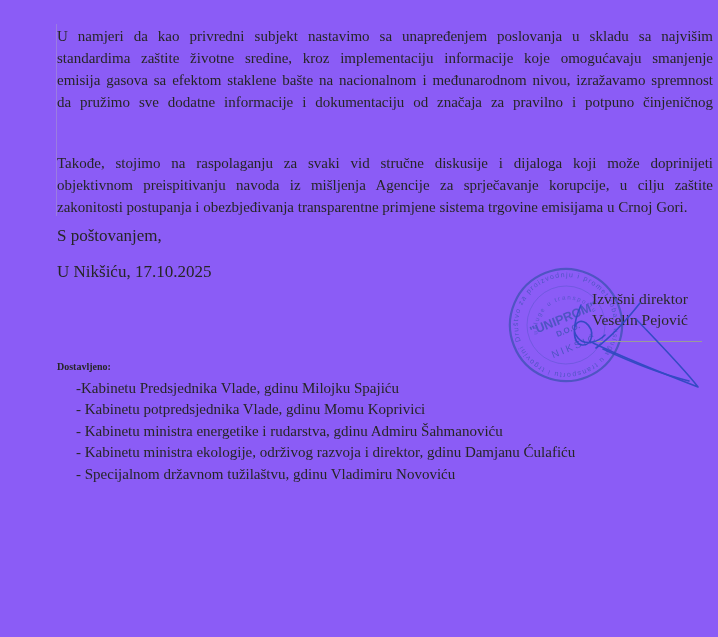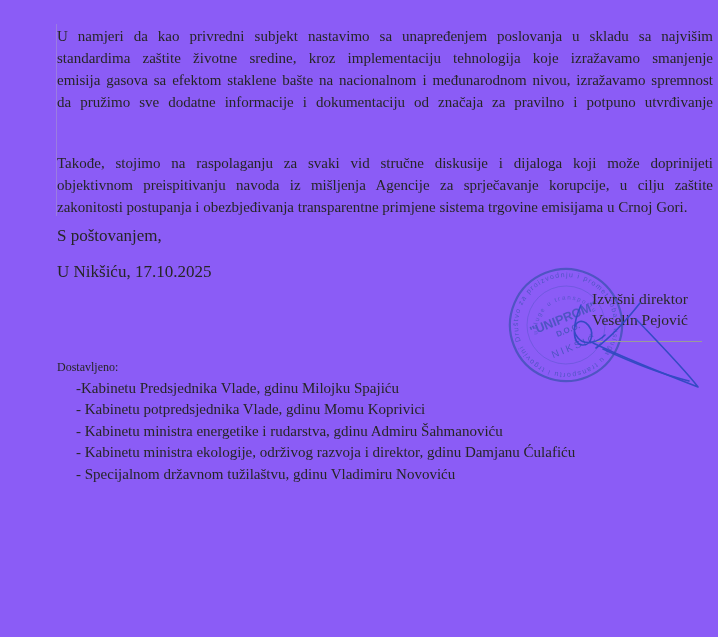--- a/index.html
+++ b/index.html
@@ -12,38 +12,38 @@
   .bodytext{position:absolute;left:57px;width:656px;font-size:15px;line-height:22px;}
   .jline{text-align:justify;text-align-last:justify;white-space:normal;height:22px;overflow:visible;}
   .lastline{text-align:left;white-space:nowrap;height:22px;}
   .single{position:absolute;left:57px;font-size:17px;line-height:22px;white-space:nowrap;}
   .sigblock{
     position:absolute;left:583px;top:288px;width:114px;text-align:center;
     font-size:15.5px;line-height:21px;color:#2a2a2a;
   }
   .sigline{position:absolute;left:593px;top:341px;width:109px;border-top:1px solid #9a9a9a;height:0;}
   .dist{position:absolute;left:57px;top:356px;font-size:15px;}
-  .dist-heading{font-weight:normal;line-height:22px;font-size:12px;}
+  .dist-heading{font-weight:bold;line-height:22px;font-size:10px;}
   .dist-item{line-height:21.4px;white-space:nowrap;margin-left:19px;}
   .stamp-svg{position:absolute;left:504px;top:263px;opacity:0.82;}
   .signature-svg{position:absolute;left:515px;top:275px;opacity:0.92;}
   .scan-line{position:absolute;left:56px;top:24px;width:1px;height:192px;background:#b8b8b8;opacity:0.35;}
 </style>
 </head>
 <body>
 
 <div class="page">
 
   <div class="scan-line"></div>
 
   <div class="bodytext" style="top:25px;">
     <div class="jline">U namjeri da kao privredni subjekt nastavimo sa unapređenjem poslovanja u skladu sa najvišim</div>
-    <div class="jline">standardima zaštite životne sredine, kroz implementaciju tehnologija koje izražavamo smanjenje</div>
+    <div class="jline">standardima zaštite životne sredine, kroz implementaciju informacije koje omogućavaju smanjenje</div>
     <div class="jline">emisija gasova sa efektom staklene bašte na nacionalnom i međunarodnom nivou, izražavamo spremnost</div>
-    <div class="jline">da pružimo sve dodatne informacije i dokumentaciju od značaja za pravilno i potpuno utvrđivanje</div>
+    <div class="jline">da pružimo sve dodatne informacije i dokumentaciju od značaja za pravilno i potpuno činjeničnog</div>
   </div>
 
   <div class="bodytext" style="top:152px;">
     <div class="jline">Takođe, stojimo na raspolaganju za svaki vid stručne diskusije i dijaloga koji može doprinijeti</div>
     <div class="jline">objektivnom preispitivanju navoda iz mišljenja Agencije za sprječavanje korupcije, u cilju zaštite</div>
     <div class="lastline">zakonitosti postupanja i obezbjeđivanja transparentne primjene sistema trgovine emisijama u Crnoj Gori.</div>
   </div>
 
   <div class="single" style="top:225px;">S poštovanjem,</div>
 

